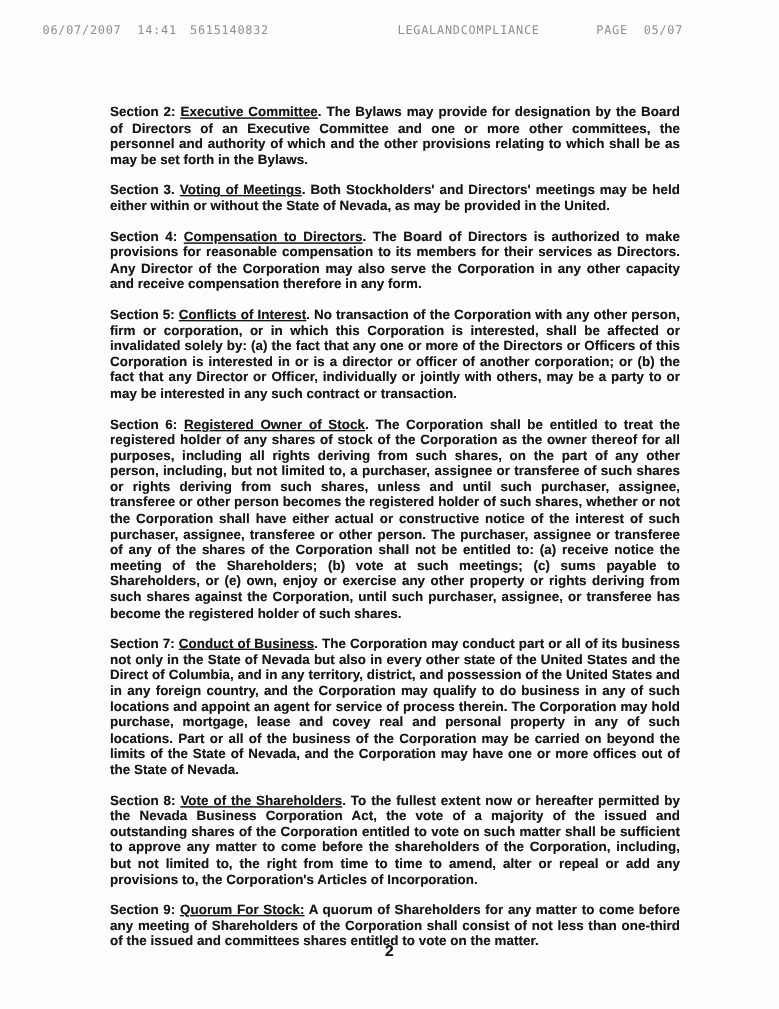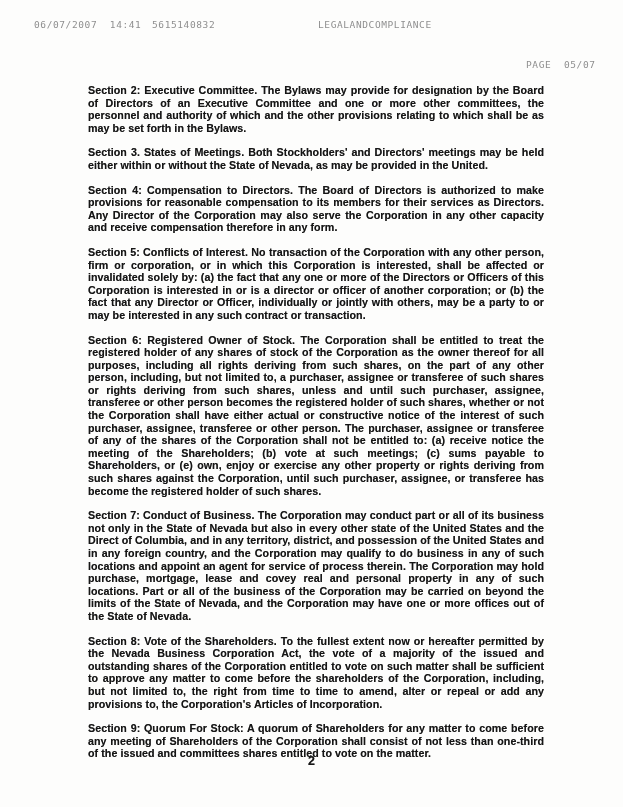--- a/index.html
+++ b/index.html
@@ -28,37 +28,38 @@
     letter-spacing: 0.6px;
   }
   .fh {
     position: absolute;
     top: 0;
     white-space: pre;
   }
   .fh-datetime { left: 34px; }
   .fh-number   { left: 152px; }
   .fh-station  { left: 306px; margin-left: 12px; }
-  .fh-page     { left: 526px; margin-top: 40px; }
+  .fh-page     { left: 477px; }
   .doc-body {
     position: absolute;
     top: 84px;
     left: 88px;
     width: 456px;
   }
   .section {
     margin: 0 0 12px 0;
     font-size: 10.7px;
     line-height: 12.6px;
     font-weight: 700;
     text-align: justify;
     letter-spacing: 0.05px;
     text-shadow: 0 0 0.5px rgba(25,25,25,0.55);
   }
   .sec-title {
+    text-decoration: underline;
     text-underline-offset: 1px;
   }
   .page-number {
     position: absolute;
     top: 754px;
     left: 0;
     width: 623px;
     text-align: center;
     font-size: 12.5px;
     font-weight: 700;
@@ -74,21 +75,21 @@
     <span class="fh fh-datetime">06/07/2007  14:41</span>
     <span class="fh fh-number">5615140832</span>
     <span class="fh fh-station">LEGALANDCOMPLIANCE</span>
     <span class="fh fh-page">PAGE  05/07</span>
   </div>
 
   <div class="doc-body">
 
     <p class="section"><span class="sec-label">Section 2:</span> <span class="sec-title">Executive Committee</span><span class="sec-sep">.</span> <span class="sec-text">The Bylaws may provide for designation by the Board of Directors of an Executive Committee and one or more other committees, the personnel and authority of which and the other provisions relating to which shall be as may be set forth in the Bylaws.</span></p>
 
-    <p class="section"><span class="sec-label">Section 3.</span> <span class="sec-title">States of Meetings</span><span class="sec-sep">.</span> <span class="sec-text">Both Stockholders' and Directors' meetings may be held either within or without the State of Nevada, as may be provided in the United.</span></p>
+    <p class="section"><span class="sec-label">Section 3.</span> <span class="sec-title">Voting of Meetings</span><span class="sec-sep">.</span> <span class="sec-text">Both Stockholders' and Directors' meetings may be held either within or without the State of Nevada, as may be provided in the United.</span></p>
 
     <p class="section"><span class="sec-label">Section 4:</span> <span class="sec-title">Compensation to Directors</span><span class="sec-sep">.</span> <span class="sec-text">The Board of Directors is authorized to make provisions for reasonable compensation to its members for their services as Directors. Any Director of the Corporation may also serve the Corporation in any other capacity and receive compensation therefore in any form.</span></p>
 
     <p class="section"><span class="sec-label">Section 5:</span> <span class="sec-title">Conflicts of Interest</span><span class="sec-sep">.</span> <span class="sec-text">No transaction of the Corporation with any other person, firm or corporation, or in which this Corporation is interested, shall be affected or invalidated solely by: (a) the fact that any one or more of the Directors or Officers of this Corporation is interested in or is a director or officer of another corporation; or (b) the fact that any Director or Officer, individually or jointly with others, may be a party to or may be interested in any such contract or transaction.</span></p>
 
     <p class="section"><span class="sec-label">Section 6:</span> <span class="sec-title">Registered Owner of Stock</span><span class="sec-sep">.</span> <span class="sec-text">The Corporation shall be entitled to treat the registered holder of any shares of stock of the Corporation as the owner thereof for all purposes, including all rights deriving from such shares, on the part of any other person, including, but not limited to, a purchaser, assignee or transferee of such shares or rights deriving from such shares, unless and until such purchaser, assignee, transferee or other person becomes the registered holder of such shares, whether or not the Corporation shall have either actual or constructive notice of the interest of such purchaser, assignee, transferee or other person. The purchaser, assignee or transferee of any of the shares of the Corporation shall not be entitled to: (a) receive notice the meeting of the Shareholders; (b) vote at such meetings; (c) sums payable to Shareholders, or (e) own, enjoy or exercise any other property or rights deriving from such shares against the Corporation, until such purchaser, assignee, or transferee has become the registered holder of such shares.</span></p>
 
     <p class="section"><span class="sec-label">Section 7:</span> <span class="sec-title">Conduct of Business</span><span class="sec-sep">.</span> <span class="sec-text">The Corporation may conduct part or all of its business not only in the State of Nevada but also in every other state of the United States and the Direct of Columbia, and in any territory, district, and possession of the United States and in any foreign country, and the Corporation may qualify to do business in any of such locations and appoint an agent for service of process therein. The Corporation may hold purchase, mortgage, lease and covey real and personal property in any of such locations. Part or all of the business of the Corporation may be carried on beyond the limits of the State of Nevada, and the Corporation may have one or more offices out of the State of Nevada.</span></p>
 
     <p class="section"><span class="sec-label">Section 8:</span> <span class="sec-title">Vote of the Shareholders</span><span class="sec-sep">.</span> <span class="sec-text">To the fullest extent now or hereafter permitted by the Nevada Business Corporation Act, the vote of a majority of the issued and outstanding shares of the Corporation entitled to vote on such matter shall be sufficient to approve any matter to come before the shareholders of the Corporation, including, but not limited to, the right from time to time to amend, alter or repeal or add any provisions to, the Corporation's Articles of Incorporation.</span></p>

